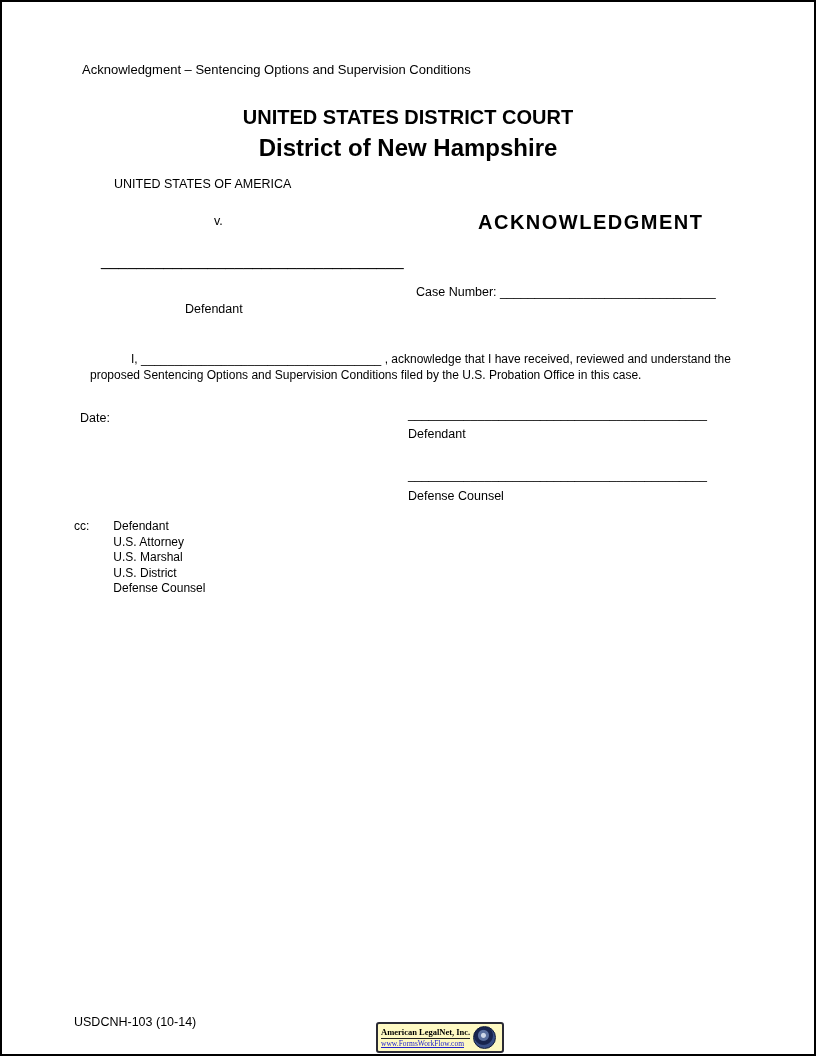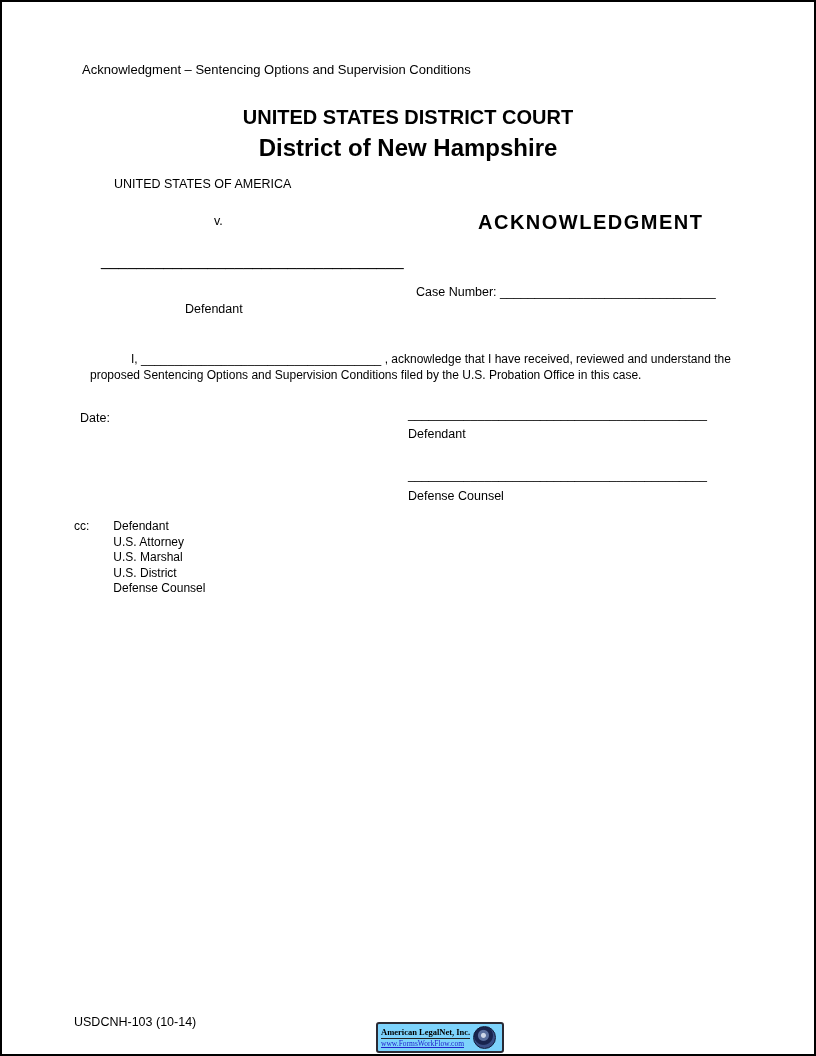--- a/index.html
+++ b/index.html
@@ -40,21 +40,21 @@
   .sig2-blank     { left: 406px; top: 466px; font-size: 12.5px; white-space: nowrap; }
   .sig2-label     { left: 406px; top: 487px; font-size: 12.5px; }
 
   .cc-block       { left: 72px; top: 517px; font-size: 12px; display: flex;
                     align-items: flex-start; gap: 24px; }
   .cc-list        { line-height: 15.5px; }
 
   .form-number    { left: 72px; top: 991px; font-size: 12.5px; margin-top: 22px; }
 
   .vendor-box     { left: 374px; top: 1020px; width: 128px; height: 31px;
-                    border: 2px solid #2a2a34; border-radius: 3px; background: #7dd3fc;
+                    border: 2px solid #2a2a34; border-radius: 3px; background: #fef9c3;
                     display: flex; align-items: center; padding: 2px 3px; gap: 3px;
                     box-sizing: border-box; }
   .vendor-text    { display: flex; flex-direction: column; justify-content: center;
                     min-width: 0; }
   .vendor-name    { font-family: "Liberation Serif", serif; font-weight: bold;
                     font-size: 8.5px; white-space: nowrap;
                     border-bottom: 1px solid #222222; padding-bottom: 1px; }
   .vendor-url     { font-family: "Liberation Serif", serif; font-size: 7.5px;
                     color: #2222cc; text-decoration: underline; white-space: nowrap;
                     cursor: pointer; }

